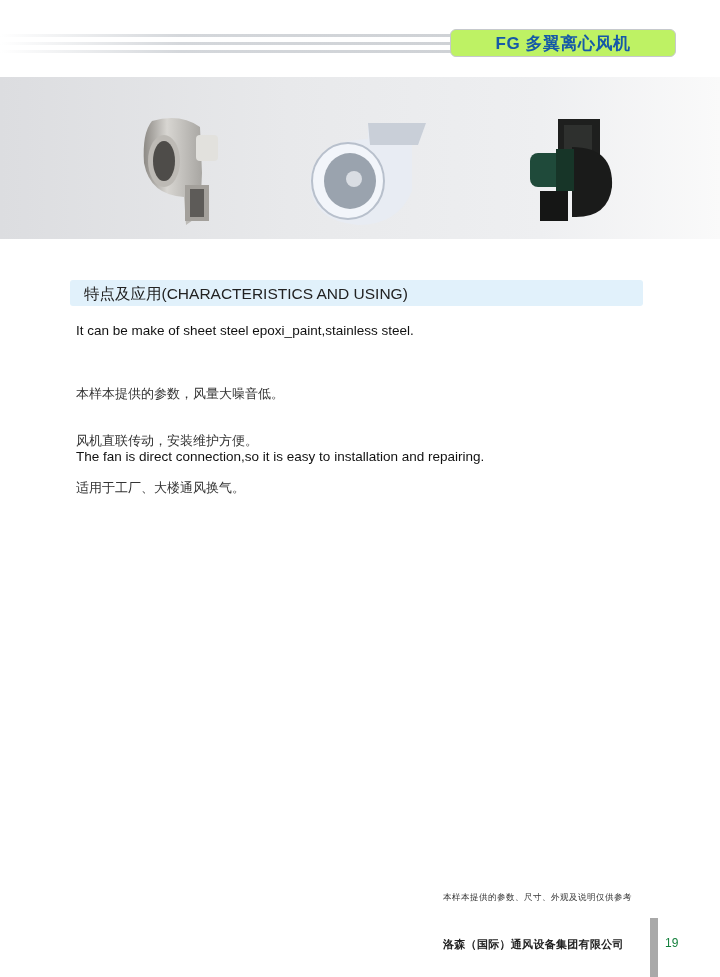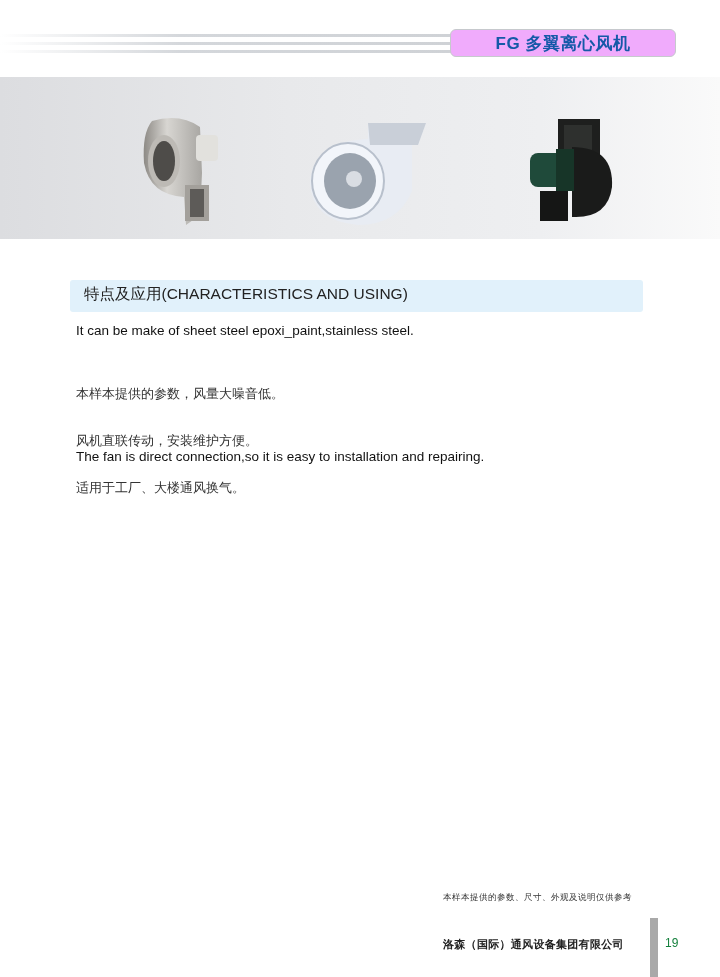--- a/index.html
+++ b/index.html
@@ -2,25 +2,25 @@
 <html><head>
   <meta charset="utf-8">
   <style>
     html, body { margin:0; padding:0; background:#ffffff; }
     body { width:720px; height:977px; position:relative; overflow:hidden; font-family:"Liberation Sans", sans-serif; }
     .top-lines { position:absolute; left:0; top:32px; width:452px; height:24px; }
     .top-lines div { position:absolute; left:0; height:3px; width:100%; }
     .l1 { top:2px; background:linear-gradient(to right, rgba(220,222,226,0), #d4d7db 40%, #cfd2d6); }
     .l2 { top:10px; background:linear-gradient(to right, rgba(220,222,226,0), #d4d7db 40%, #cfd2d6); }
     .l3 { top:18px; background:linear-gradient(to right, rgba(220,222,226,0), #d4d7db 40%, #cfd2d6); }
-    .title-box { position:absolute; left:450px; top:29px; width:226px; height:28px; border:1.5px solid #c6c9cd; border-radius:6px; background:#f0abfc; box-sizing:border-box; display:flex; align-items:center; justify-content:center; }
+    .title-box { position:absolute; left:450px; top:29px; width:226px; height:28px; border:1.5px solid #c6c9cd; border-radius:6px; background:#bef264; box-sizing:border-box; display:flex; align-items:center; justify-content:center; }
     .title-box span { color:#1559a8; font-weight:bold; font-size:17px; letter-spacing:0.5px; }
     .banner { position:absolute; left:0; top:77px; width:720px; height:162px; background:linear-gradient(to right, #dcdde0 0%, #e8e9eb 40%, #eeeff1 75%, #fafafa 100%); }
     .fan { position:absolute; }
-    .section-header { position:absolute; left:70px; top:280px; width:573px; height:32px; background:#e1f1fb; border-radius:3px; }
+    .section-header { position:absolute; left:70px; top:280px; width:573px; height:26px; background:#e1f1fb; border-radius:3px; }
     .section-header span { position:absolute; left:14px; top:4px; font-size:15.5px; color:#222; }
     .para { position:absolute; left:76px; font-size:13.5px; color:#111; line-height:16px; }
     .para .cn { color:#333; font-family:"DejaVu Serif", serif; font-size:13px; }
     .footer-note { position:absolute; left:443px; top:892px; font-size:8.5px; color:#333; letter-spacing:0.5px; }
     .footer-company { position:absolute; left:443px; top:937px; font-size:11px; color:#222; font-weight:bold; letter-spacing:0.3px; }
     .footer-bar { position:absolute; left:650px; top:918px; width:8px; height:59px; background:#a9a9a9; }
     .page-number { position:absolute; left:665px; top:936px; font-size:12px; color:#15803d; }
   </style>
 </head>
 <body>

